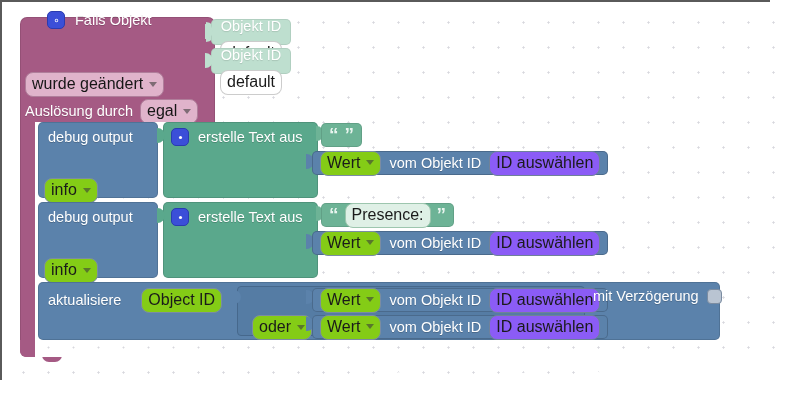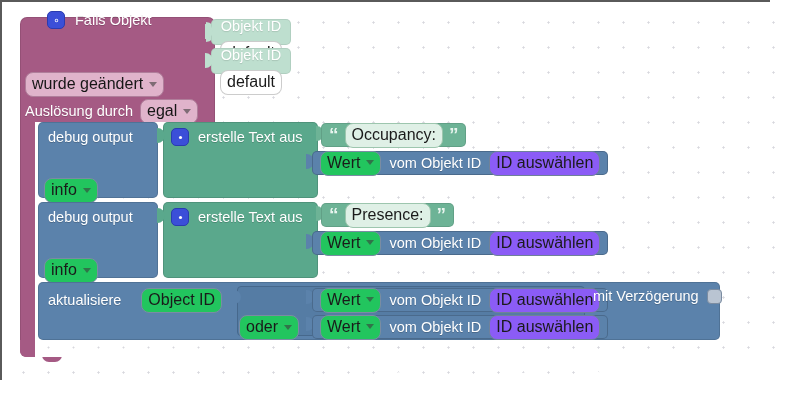--- a/index.html
+++ b/index.html
@@ -95,21 +95,21 @@
     padding: 1px 6px 2px 6px;
     font-size: 16px;
     color: #1a1a1a;
     line-height: 1.25;
     white-space: nowrap;
     border: 1px solid rgba(0,0,0,0.20);
   }
   .field.bluish { background: #8b5cf6; border-color: #6f8299; }
   .field.mint   { background: #dff0e6; border-color: #9dc6ae; }
   .field.rose   { background: #e0b3cb; border-color: #b07e9b; color:#161616; }
-  .field.steel  { background: #22c55e; border-color: #7a8ca3; justify-content: center; }
+  .field.steel  { background: #84cc16; border-color: #7a8ca3; justify-content: center; }
 
   .caret {
     width: 0; height: 0;
     border-left: 4px solid transparent;
     border-right: 4px solid transparent;
     border-top: 5px solid rgba(60,60,60,0.60);
     margin-left: 1px;
     flex: 0 0 auto;
   }
 
@@ -312,23 +312,20 @@
           <circle cx="12" cy="12" r="3.4" fill="#ffffff"></circle>
           <path fill="#ffffff" d="M12 4.2l1.6 2.1 2.6-.5.3 2.6 2.4 1.1-1.3 2.3 1.3 2.3-2.4 1.1-.3 2.6-2.6-.5L12 19.4l-1.6-2.1-2.6.5-.3-2.6-2.4-1.1L6.4 11.8 5.1 9.5l2.4-1.1.3-2.6 2.6.5z" opacity="0"></path>
         </svg>
       </span>
       <span class="txt">erstelle Text aus</span>
     </div>
 
     <div class="blk" style="left:316px; top:126px; width:8px; height:15px; background:#6db396; border-radius:0 8px 8px 0;"></div>
     <div class="blk strblk" style="left:321px; top:123px;">
       <span class="quote">“</span>
-      <span class="field mint">
-        <span>Occupancy:</span>
-      </span>
       <span class="quote">”</span>
     </div>
 
     <div class="blk" style="left:306px; top:154px; width:8px; height:15px; background:#5b82ab; border-radius:0 8px 8px 0;"></div>
     <div class="blk getval" style="left:312px; top:151px;">
       <span class="field steel">
         <span>Wert</span>
         <span class="caret"></span>
       </span>
       <span class="txt">vom Objekt ID</span>
@@ -395,21 +392,21 @@
       <span class="field steel">
         <span>Wert</span>
         <span class="caret"></span>
       </span>
       <span class="txt">vom Objekt ID</span>
       <span class="field bluish">
         <span>ID auswählen</span>
       </span>
     </div>
 
-    <div class="blk" style="left:239px; top:315px;">
+    <div class="blk" style="left:252px; top:315px;">
       <span class="field steel">
         <span>oder</span>
         <span class="caret"></span>
       </span>
     </div>
 
     <div class="blk" style="left:306px; top:317px; width:8px; height:14px; background:#5b82ab; border-radius:0 8px 8px 0;"></div>
     <div class="blk getval" style="left:312px; top:315px;">
       <span class="field steel">
         <span>Wert</span>

